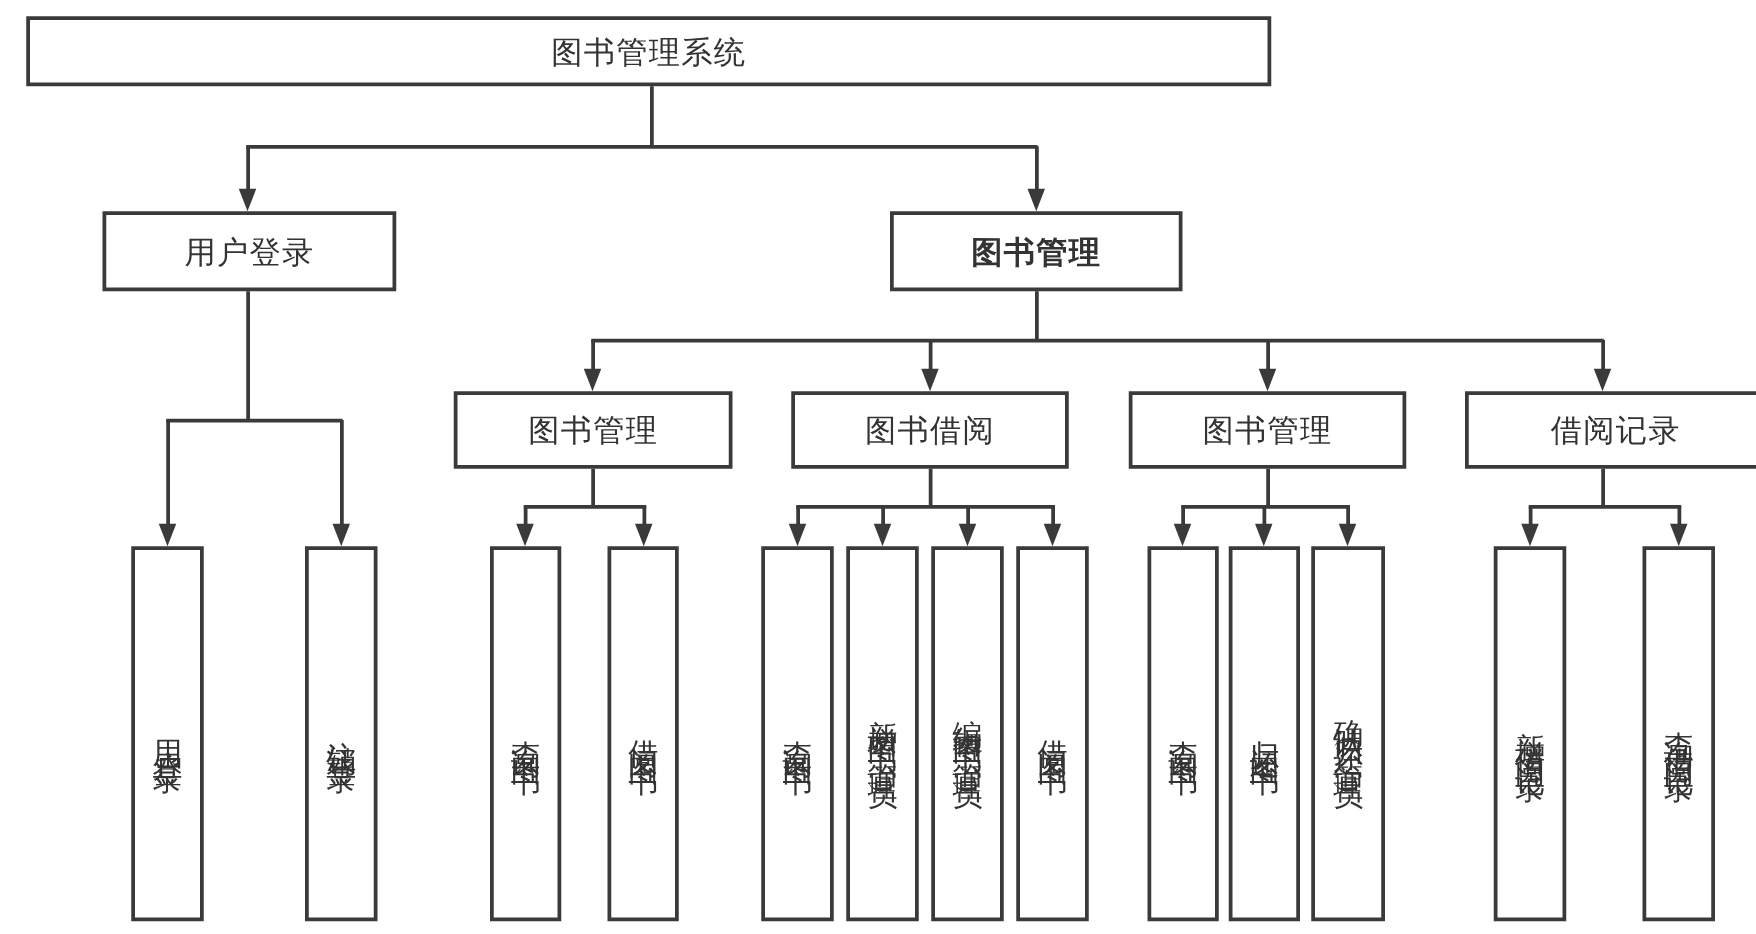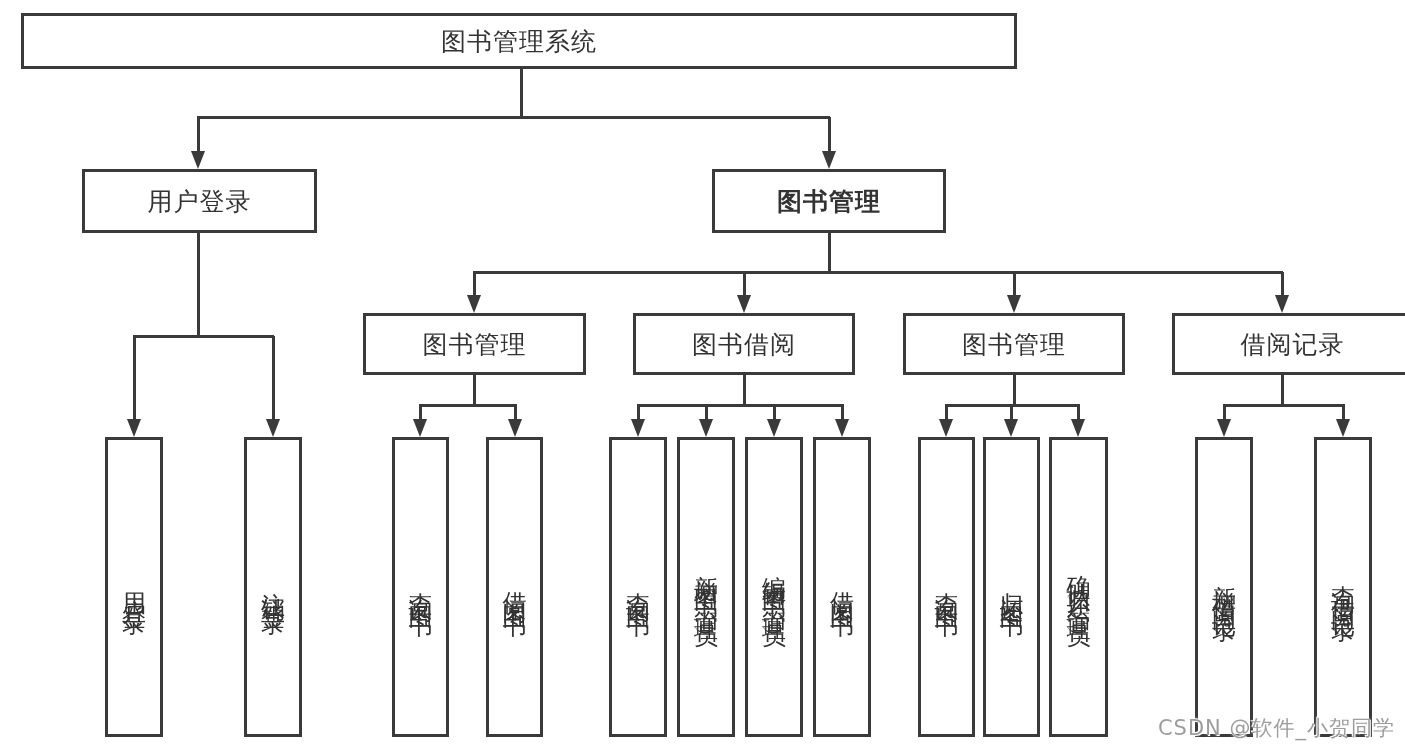--- a/index.html
+++ b/index.html
@@ -180,15 +180,14 @@
     <span>确认归还（管理员）</span>
   </div>
 
   <div class="node v-node" style="left:1195px;top:437px;width:58px;height:300px;">
     <span>新增借阅记录</span>
   </div>
   <div class="node v-node" style="left:1314px;top:437px;width:58px;height:300px;">
     <span>查询借阅记录</span>
   </div>
 
-  <div id="watermark">CSDN @软件_小贺同学</div>
 
 </div>
 
 </body></html>

